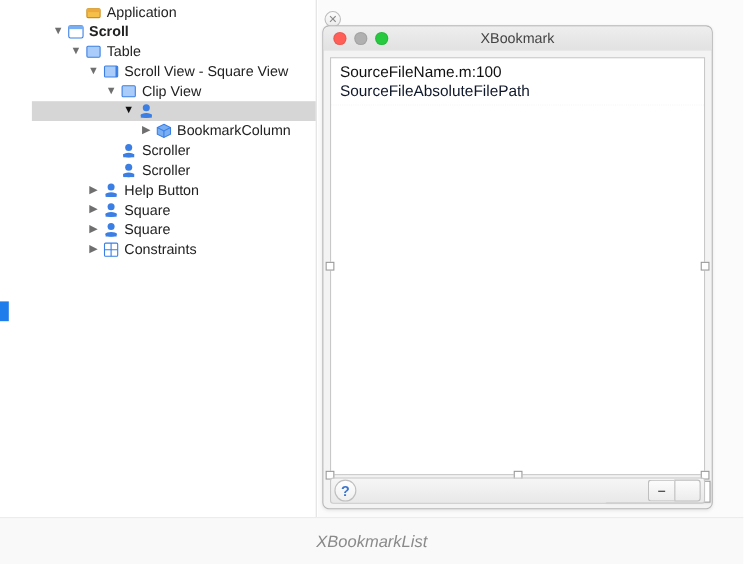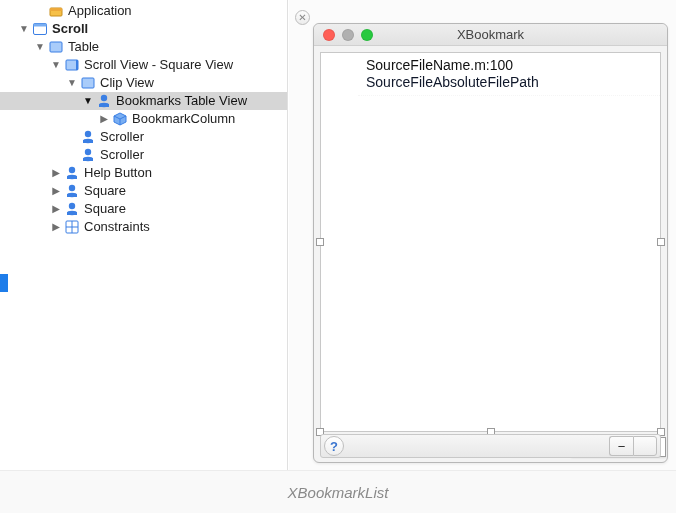--- a/index.html
+++ b/index.html
@@ -17,20 +17,21 @@
     overflow: hidden;
   }
   
   .outline {
     position: absolute;
     left: 0; top: 0;
     width: 288px;
     height: 470px;
     background: #fff;
     border-right: 1px solid #e0e0e0;
+    padding-left: 29px;
   }
   .outline-inner {
     padding-top: 2px;
   }
   .tree-row {
     display: flex;
     align-items: center;
     height: 18px;
     line-height: 18px;
     white-space: nowrap;
@@ -74,21 +75,21 @@
   
   .canvas {
     position: absolute;
     left: 289px; top: 0;
     width: 387px; height: 470px;
     background: #fbfbfb;
   }
 
   .preview-window {
     position: absolute;
-    left: 24px; top: 23px;
+    left: 4px; top: 23px;
     width: 355px;
     height: 440px;
     border: 1px solid #b7b7b7;
     border-radius: 6px;
     background: #f3f3f3;
     box-shadow: 0 1px 3px rgba(0,0,0,0.08);
   }
   .titlebar {
     position: relative;
     height: 22px;
@@ -117,21 +118,20 @@
     font-size: 13px;
     color:#444;
     pointer-events:none;
   }
   .preview-body {
     position: absolute;
     left: 6px; right: 6px;
     top: 28px; bottom: 30px;
     background: #fff;
     border: 1px solid #c8c8c8;
-    padding-left: 37px;
   }
   .table-row-preview {
     padding: 4px 8px 4px 8px;
     border-bottom: 1px dotted rgba(0,0,0,0.04);
   }
   .src-name { font-size: 14px; color:#111; line-height:17px; }
   .src-path { font-size: 14px; color:#0f172a; line-height:17px; }
 
   .footer-bar {
     position:absolute;
@@ -280,21 +280,20 @@
         <div class="tree-row selected">
           <span class="indent" style="width: 80px;"></span>
           <span class="tri">▼</span>
           <span class="icon">
             <svg width="16" height="16">
               <circle cx="8" cy="5" r="3.2" fill="#3b7fe4"></circle>
               <ellipse cx="8" cy="12" rx="5" ry="2.2" fill="#3b7fe4"></ellipse>
               <rect x="3" y="11" width="10" height="3" fill="#3b7fe4"></rect>
             </svg>
           </span>
-          <span class="label">Bookmarks Table View</span>
         </div>
         <div class="tree-row">
           <span class="indent" style="width: 96px;"></span>
           <span class="tri">▶</span>
           <span class="icon">
             <svg width="16" height="16">
               <polygon points="8,2 14,5 14,11 8,14 2,11 2,5" fill="#79aef2" stroke="#3b7fe4"></polygon>
               <polyline points="2,5 8,8 14,5" fill="none" stroke="#3b7fe4"></polyline>
               <line x1="8" y1="8" x2="8" y2="14" stroke="#3b7fe4"></line>
             </svg>

